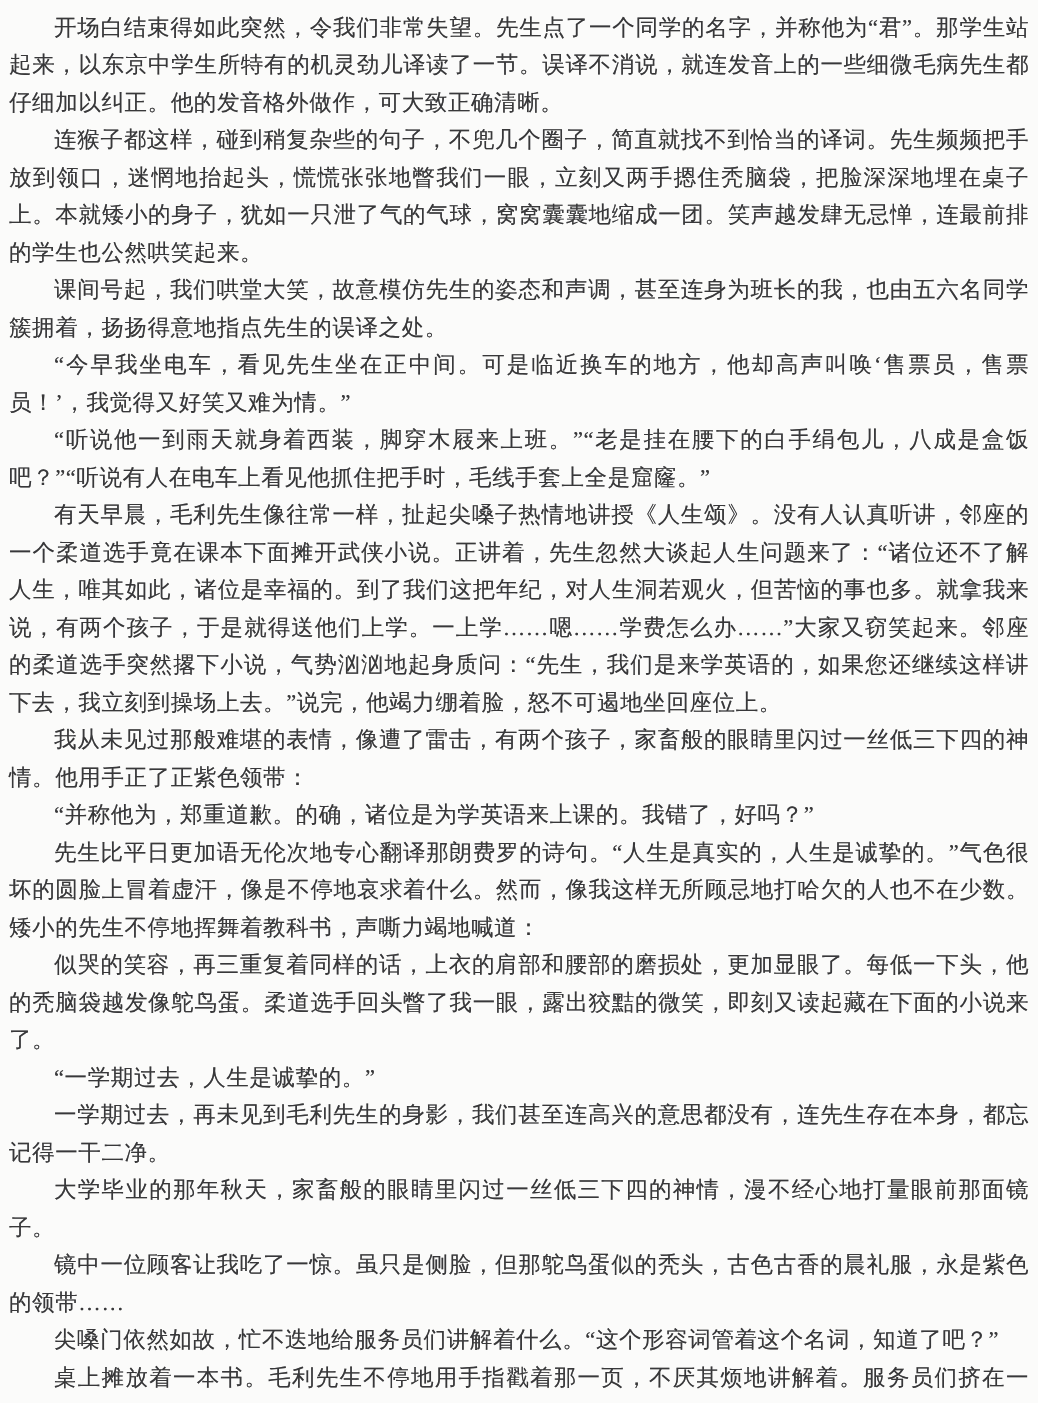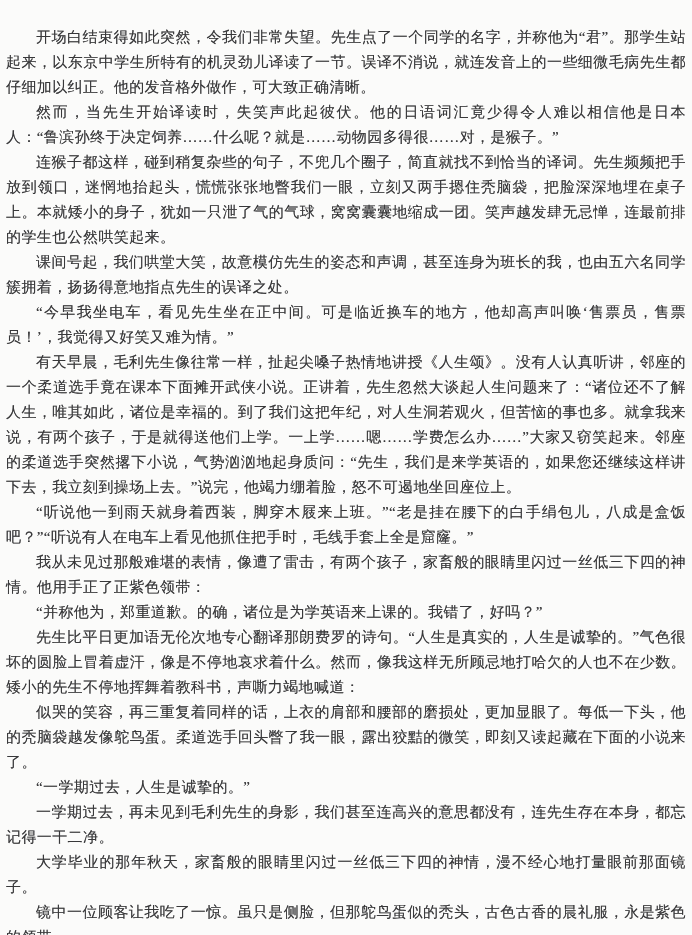--- a/index.html
+++ b/index.html
@@ -5,21 +5,21 @@
   html, body {
     margin: 0;
     padding: 0;
     background: #fbfbfa;
   }
   .page {
     box-sizing: border-box;
     width: 692px;
     height: 935px;
     background: #fbfbfa;
-    padding: 25px 6px 8px 6px;
+    padding: 7px 6px 8px 6px;
     overflow: hidden;
     font-family: "Liberation Serif", "DejaVu Serif", serif;
   }
   .page p {
     margin: 0;
     padding: 0;
     text-indent: 2em;
     text-align: justify;
     font-size: 15px;
     line-height: 25px;
@@ -28,26 +28,25 @@
     
     text-shadow: 0 0 0.4px rgba(60,60,62,0.55);
     font-weight: 500;
   }
 </style>
 </head>
 <body>
 
 <div class="page">
   <p>开场白结束得如此突然，令我们非常失望。先生点了一个同学的名字，并称他为“君”。那学生站起来，以东京中学生所特有的机灵劲儿译读了一节。误译不消说，就连发音上的一些细微毛病先生都仔细加以纠正。他的发音格外做作，可大致正确清晰。</p>
-  <p>然而，当先生开始译读时，失笑声此起彼伏。他的日语词汇竟少得令人难以相信他是日本人：“鲁滨孙终于决定饲养……什么呢？就是……动物园多得很……对，是猴子。”</p>
   <p>连猴子都这样，碰到稍复杂些的句子，不兜几个圈子，简直就找不到恰当的译词。先生频频把手放到领口，迷惘地抬起头，慌慌张张地瞥我们一眼，立刻又两手摁住秃脑袋，把脸深深地埋在桌子上。本就矮小的身子，犹如一只泄了气的气球，窝窝囊囊地缩成一团。笑声越发肆无忌惮，连最前排的学生也公然哄笑起来。</p>
   <p>课间号起，我们哄堂大笑，故意模仿先生的姿态和声调，甚至连身为班长的我，也由五六名同学簇拥着，扬扬得意地指点先生的误译之处。</p>
   <p>“今早我坐电车，看见先生坐在正中间。可是临近换车的地方，他却高声叫唤‘售票员，售票员！’，我觉得又好笑又难为情。”</p>
+  <p>“听说他一到雨天就身着西装，脚穿木屐来上班。”“老是挂在腰下的白手绢包儿，八成是盒饭吧？”“听说有人在电车上看见他抓住把手时，毛线手套上全是窟窿。”</p>
   <p>有天早晨，毛利先生像往常一样，扯起尖嗓子热情地讲授《人生颂》。没有人认真听讲，邻座的一个柔道选手竟在课本下面摊开武侠小说。正讲着，先生忽然大谈起人生问题来了：“诸位还不了解人生，唯其如此，诸位是幸福的。到了我们这把年纪，对人生洞若观火，但苦恼的事也多。就拿我来说，有两个孩子，于是就得送他们上学。一上学……嗯……学费怎么办……”大家又窃笑起来。邻座的柔道选手突然撂下小说，气势汹汹地起身质问：“先生，我们是来学英语的，如果您还继续这样讲下去，我立刻到操场上去。”说完，他竭力绷着脸，怒不可遏地坐回座位上。</p>
-  <p>“听说他一到雨天就身着西装，脚穿木屐来上班。”“老是挂在腰下的白手绢包儿，八成是盒饭吧？”“听说有人在电车上看见他抓住把手时，毛线手套上全是窟窿。”</p>
   <p>我从未见过那般难堪的表情，像遭了雷击，有两个孩子，家畜般的眼睛里闪过一丝低三下四的神情。他用手正了正紫色领带：</p>
   <p>“并称他为，郑重道歉。的确，诸位是为学英语来上课的。我错了，好吗？”</p>
   <p>先生比平日更加语无伦次地专心翻译那朗费罗的诗句。“人生是真实的，人生是诚挚的。”气色很坏的圆脸上冒着虚汗，像是不停地哀求着什么。然而，像我这样无所顾忌地打哈欠的人也不在少数。矮小的先生不停地挥舞着教科书，声嘶力竭地喊道：</p>
   <p>似哭的笑容，再三重复着同样的话，上衣的肩部和腰部的磨损处，更加显眼了。每低一下头，他的秃脑袋越发像鸵鸟蛋。柔道选手回头瞥了我一眼，露出狡黠的微笑，即刻又读起藏在下面的小说来了。</p>
   <p>“一学期过去，人生是诚挚的。”</p>
   <p>一学期过去，再未见到毛利先生的身影，我们甚至连高兴的意思都没有，连先生存在本身，都忘记得一干二净。</p>
   <p>大学毕业的那年秋天，家畜般的眼睛里闪过一丝低三下四的神情，漫不经心地打量眼前那面镜子。</p>
   <p>镜中一位顾客让我吃了一惊。虽只是侧脸，但那鸵鸟蛋似的秃头，古色古香的晨礼服，永是紫色的领带……</p>
   <p>尖嗓门依然如故，忙不迭地给服务员们讲解着什么。“这个形容词管着这个名词，知道了吧？”</p>
   <p>桌上摊放着一本书。毛利先生不停地用手指戳着那一页，不厌其烦地讲解着。服务员们挤在一起，个个聚精会神。</p>

